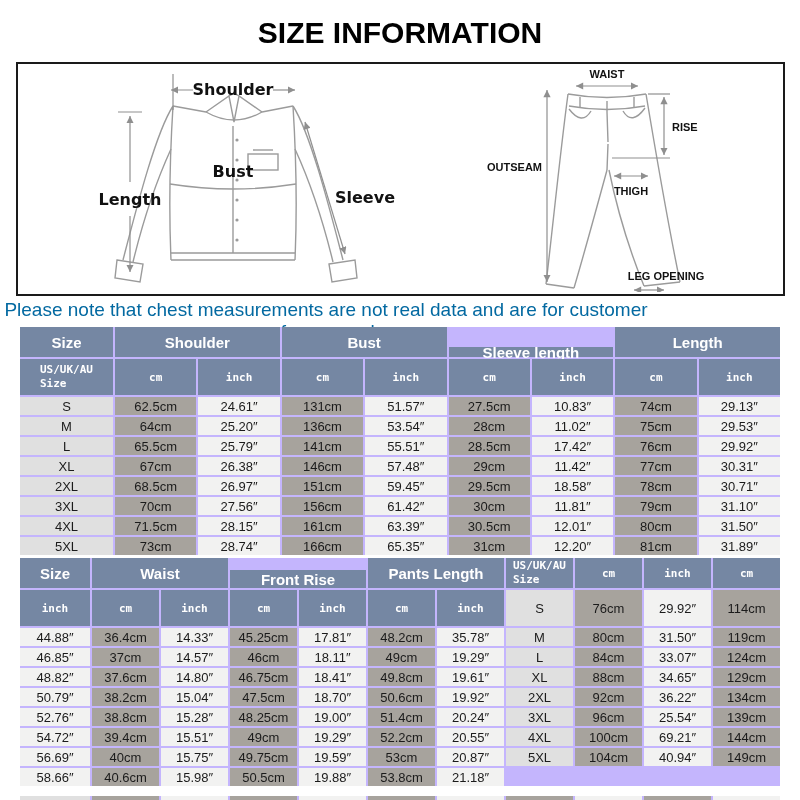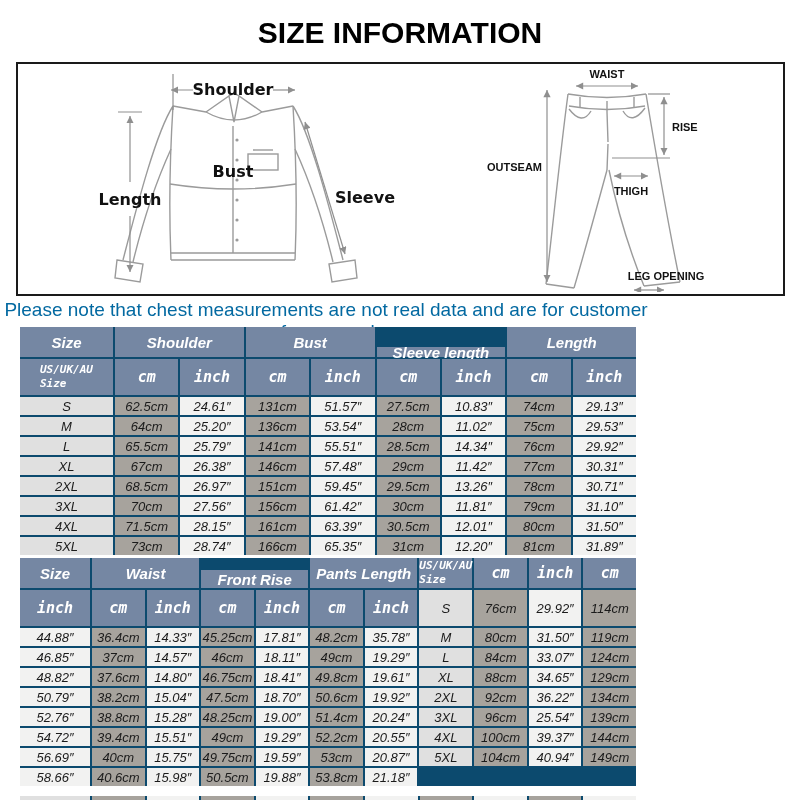--- a/index.html
+++ b/index.html
@@ -18,28 +18,28 @@
   .sketch{stroke:var(--sketch);stroke-width:1.4;fill:none;}
   .dim{stroke:#8f8f8f;stroke-width:1.2;fill:none;}
   .lbl-big{font-family:"DejaVu Sans",sans-serif;font-weight:bold;font-size:16px;fill:#111;}
   .lbl-small{font-family:"Liberation Sans",sans-serif;font-weight:bold;font-size:11px;fill:#111;}
 
   
   #note{position:absolute;top:299px;left:0;width:652px;text-align:center;
         font-size:19px;color:#0369a1;font-family:"Liberation Sans",sans-serif;}
 
   
-  .sizetable{position:absolute;left:20px;width:616px;display:grid;gap:2px;background:#0c4a6e;font-style:italic;}
+  .sizetable{position:absolute;left:20px;width:760px;display:grid;gap:2px;background:#c4b5fd;}
   #table-1{top:327px;grid-template-rows:30px 36px repeat(8,18px);}
   #table-2{top:558px;grid-template-rows:30px 36px repeat(8,18px);}
   .hc{background:var(--header-bg);color:#fff;display:flex;align-items:center;justify-content:center;}
   .group-h,.size-h{font-size:15px;font-weight:bold;font-family:"Liberation Sans",sans-serif;}
   .sub-h{font-family:"DejaVu Sans Mono",monospace;font-weight:bold;font-size:11px;
          line-height:1.25;white-space:pre-line;text-align:left;}
-  .unit-h{font-family:"DejaVu Sans Mono",monospace;font-weight:bold;font-size:15px;}
+  .unit-h{font-family:"DejaVu Sans Mono",monospace;font-weight:bold;font-size:11px;}
   .dc{display:flex;align-items:center;justify-content:center;font-size:13px;color:#1b1b1b;}
   .size-c{background:var(--size-bg);}
   .cm-c{background:var(--cm-bg);}
   .inch-c{background:var(--inch-bg);}
 
   
   #bottom-sliver{top:796px;height:4px;grid-template-rows:18px;overflow:hidden;}
 </style>
 </head>
 <body>
@@ -188,39 +188,39 @@
       <div class="dc cm-c">28cm</div>
       <div class="dc inch-c">11.02″</div>
       <div class="dc cm-c">75cm</div>
       <div class="dc inch-c">29.53″</div>
       <div class="dc size-c">L</div>
       <div class="dc cm-c">65.5cm</div>
       <div class="dc inch-c">25.79″</div>
       <div class="dc cm-c">141cm</div>
       <div class="dc inch-c">55.51″</div>
       <div class="dc cm-c">28.5cm</div>
-      <div class="dc inch-c">14.34″</div>
+      <div class="dc inch-c">17.42″</div>
       <div class="dc cm-c">76cm</div>
       <div class="dc inch-c">29.92″</div>
       <div class="dc size-c">XL</div>
       <div class="dc cm-c">67cm</div>
       <div class="dc inch-c">26.38″</div>
       <div class="dc cm-c">146cm</div>
       <div class="dc inch-c">57.48″</div>
       <div class="dc cm-c">29cm</div>
       <div class="dc inch-c">11.42″</div>
       <div class="dc cm-c">77cm</div>
       <div class="dc inch-c">30.31″</div>
       <div class="dc size-c">2XL</div>
       <div class="dc cm-c">68.5cm</div>
       <div class="dc inch-c">26.97″</div>
       <div class="dc cm-c">151cm</div>
       <div class="dc inch-c">59.45″</div>
       <div class="dc cm-c">29.5cm</div>
-      <div class="dc inch-c">13.26″</div>
+      <div class="dc inch-c">18.58″</div>
       <div class="dc cm-c">78cm</div>
       <div class="dc inch-c">30.71″</div>
       <div class="dc size-c">3XL</div>
       <div class="dc cm-c">70cm</div>
       <div class="dc inch-c">27.56″</div>
       <div class="dc cm-c">156cm</div>
       <div class="dc inch-c">61.42″</div>
       <div class="dc cm-c">30cm</div>
       <div class="dc inch-c">11.81″</div>
       <div class="dc cm-c">79cm</div>
@@ -322,21 +322,21 @@
       <div class="dc cm-c">139cm</div>
       <div class="dc inch-c">54.72″</div>
       <div class="dc cm-c">39.4cm</div>
       <div class="dc inch-c">15.51″</div>
       <div class="dc cm-c">49cm</div>
       <div class="dc inch-c">19.29″</div>
       <div class="dc cm-c">52.2cm</div>
       <div class="dc inch-c">20.55″</div>
       <div class="dc size-c">4XL</div>
       <div class="dc cm-c">100cm</div>
-      <div class="dc inch-c">39.37″</div>
+      <div class="dc inch-c">69.21″</div>
       <div class="dc cm-c">144cm</div>
       <div class="dc inch-c">56.69″</div>
       <div class="dc cm-c">40cm</div>
       <div class="dc inch-c">15.75″</div>
       <div class="dc cm-c">49.75cm</div>
       <div class="dc inch-c">19.59″</div>
       <div class="dc cm-c">53cm</div>
       <div class="dc inch-c">20.87″</div>
       <div class="dc size-c">5XL</div>
       <div class="dc cm-c">104cm</div>

